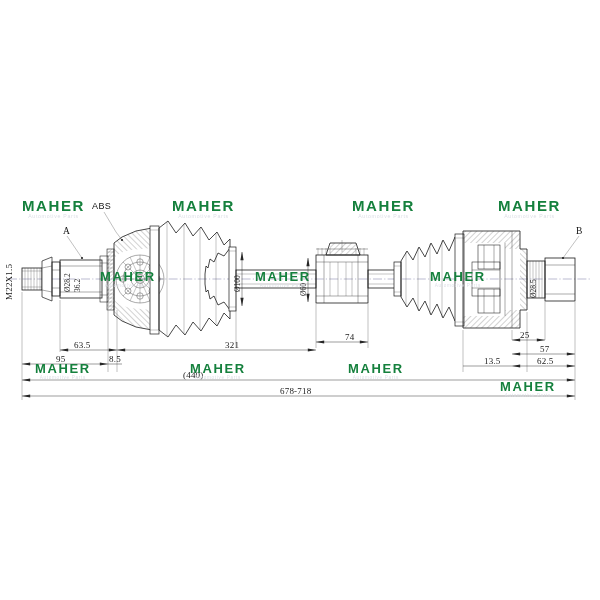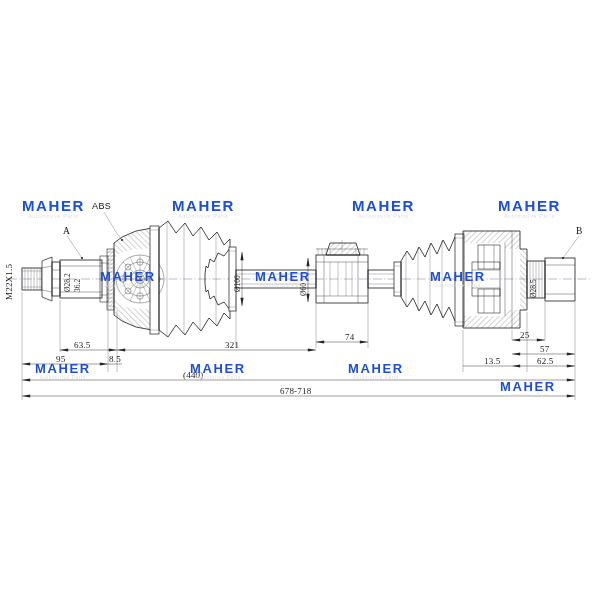--- a/index.html
+++ b/index.html
@@ -72,21 +72,21 @@
     position: absolute;
     user-select: none;
     pointer-events: none;
     text-align: center;
     line-height: 1;
   }
   .wm-main {
     font-family: "Liberation Sans", sans-serif;
     font-weight: bold;
     letter-spacing: 1.6px;
-    color: #1d4ed8;
+    color: #15803d;
   }
   .wm-sub {
     font-family: "Liberation Sans", sans-serif;
     letter-spacing: 0.7px;
     color: #dcdee5;
     margin-top: 1px;
   }
   .wm-a { font-size: 15px; }
   .wm-a .wm-sub { font-size: 5.2px; }
   .wm-b { font-size: 13px; }

